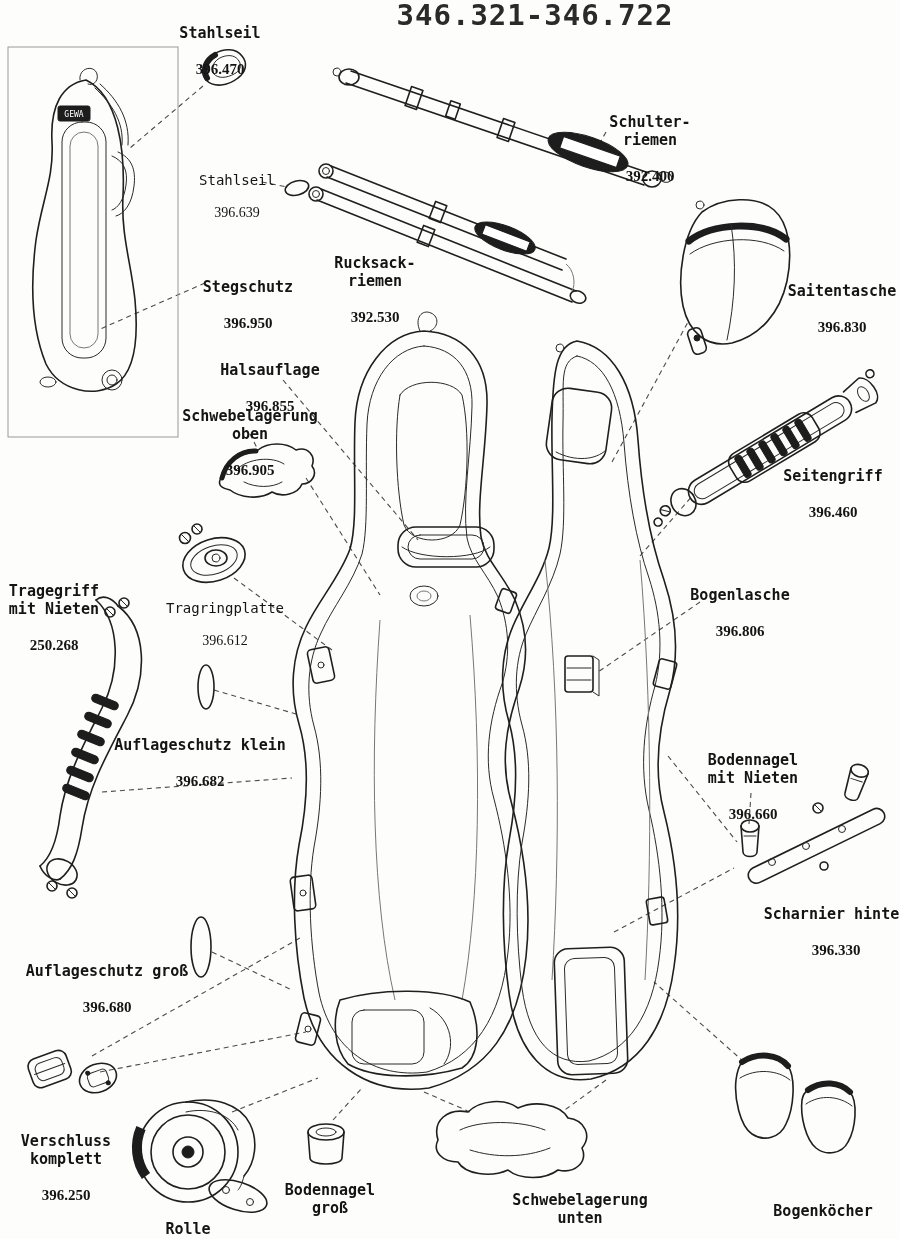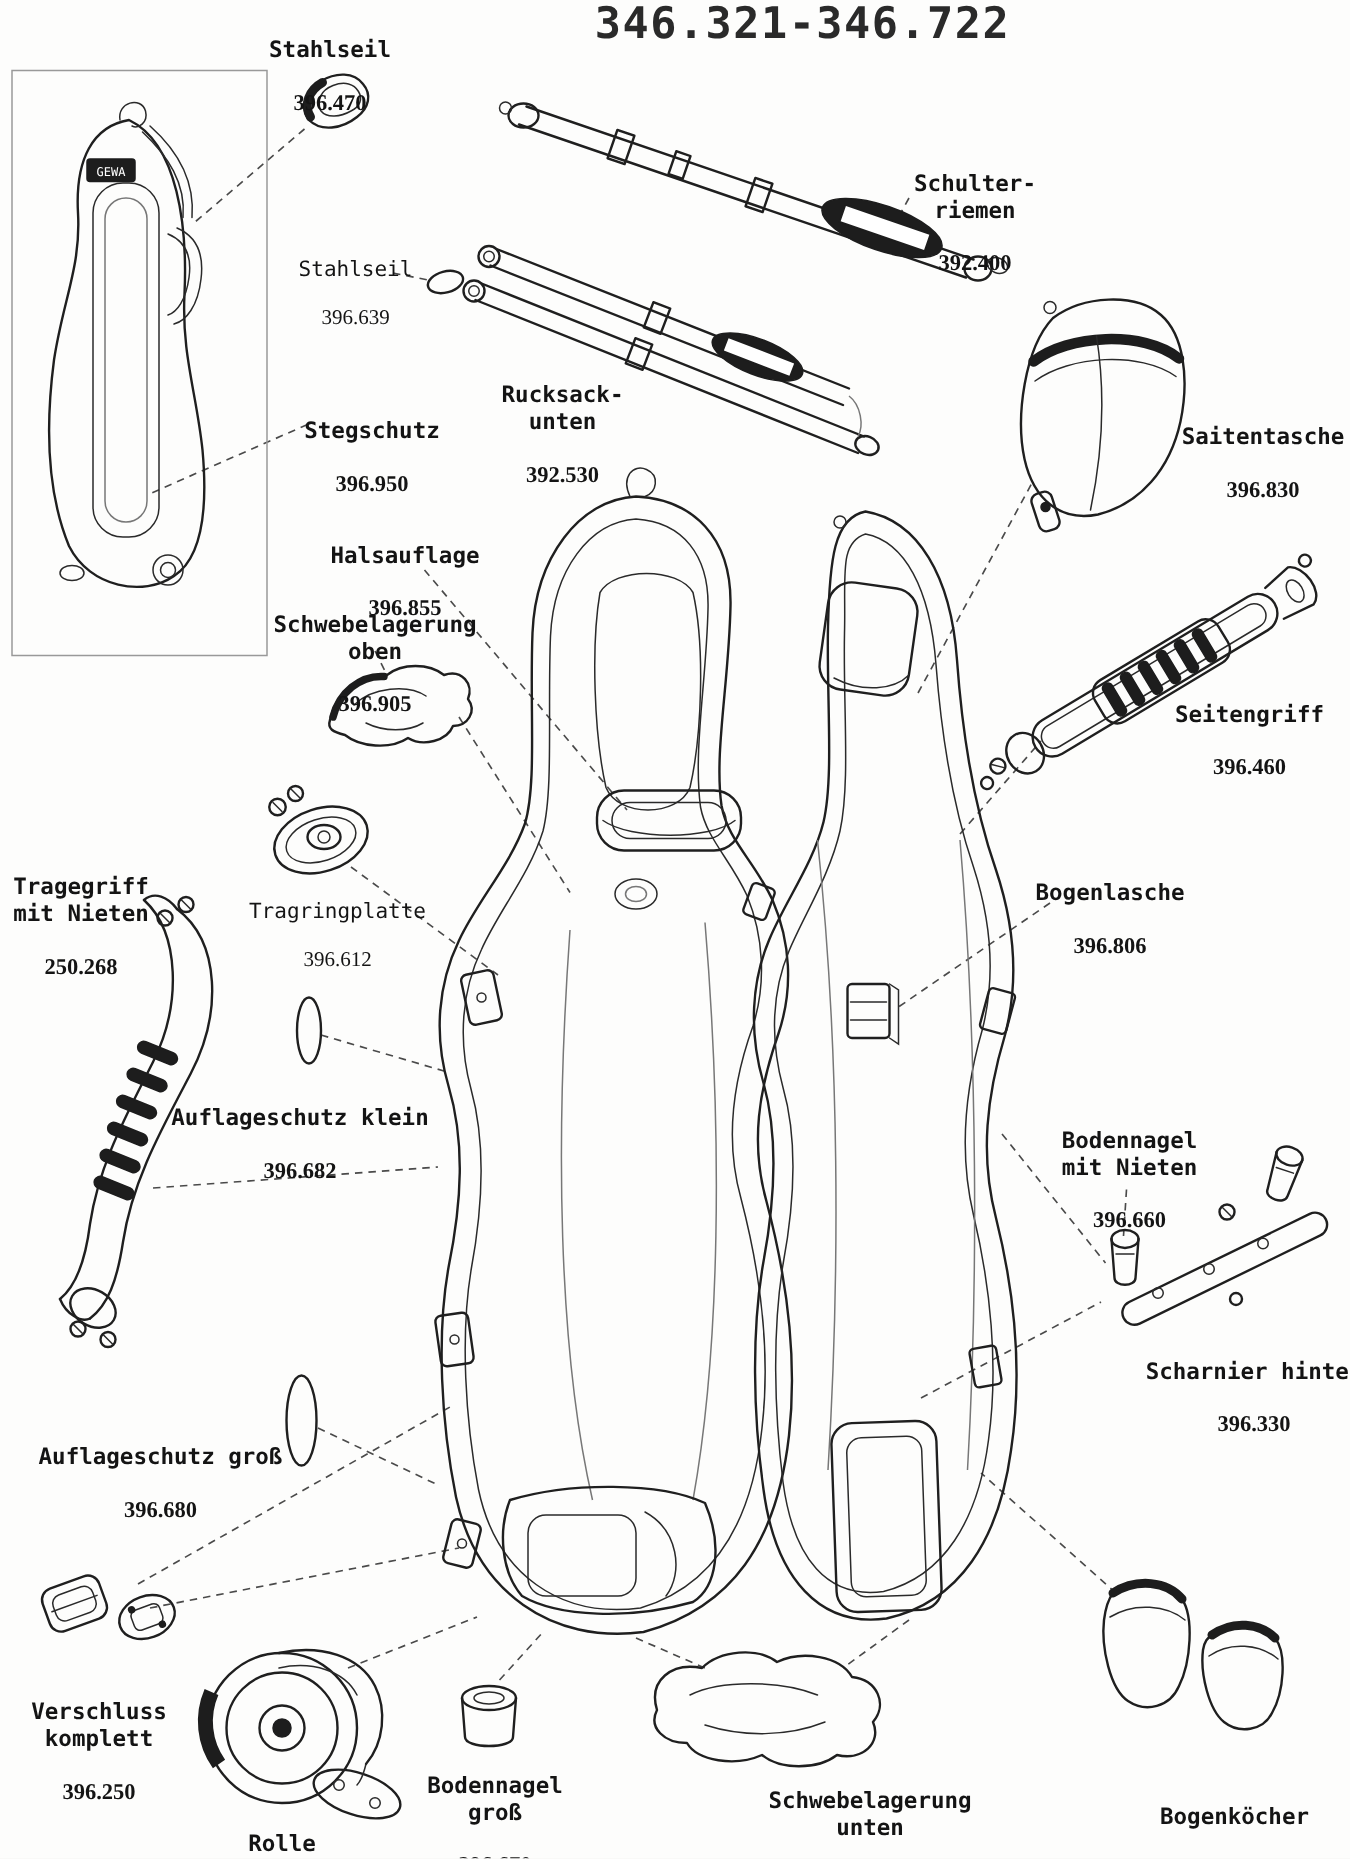--- a/index.html
+++ b/index.html
@@ -314,21 +314,21 @@
   <div class="lnum">392.400</div>
 </div>
 
 <div class="label light" style="left:192px;top:155px;width:90px">
   <div class="lname">Stahlseil</div>
   <div class="lnum">396.639</div>
 </div>
 
 <div class="label" style="left:325px;top:236px;width:100px">
   <div class="lname">Rucksack-
-unten</div>
+riemen</div>
   <div class="lnum">392.530</div>
 </div>
 
 <div class="label" style="left:782px;top:264px;width:120px">
   <div class="lname">Saitentasche</div>
   <div class="lnum">396.830</div>
 </div>
 
 <div class="label" style="left:196px;top:260px;width:104px">
   <div class="lname">Stegschutz</div>

